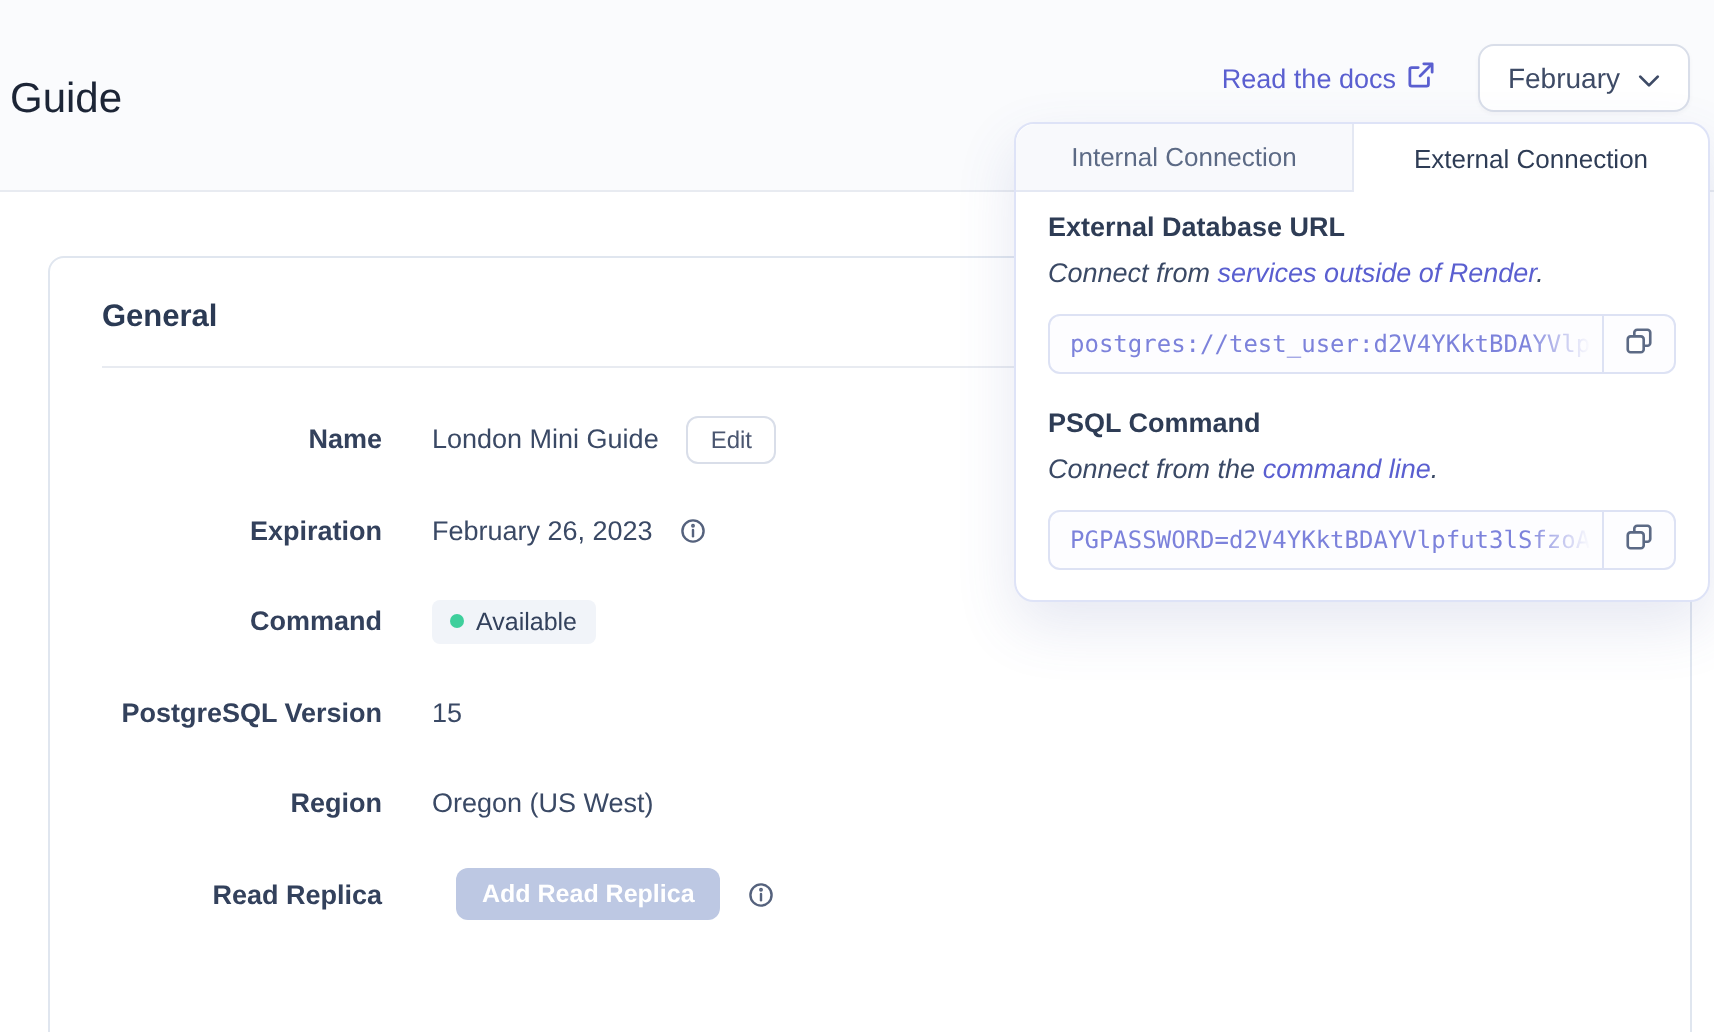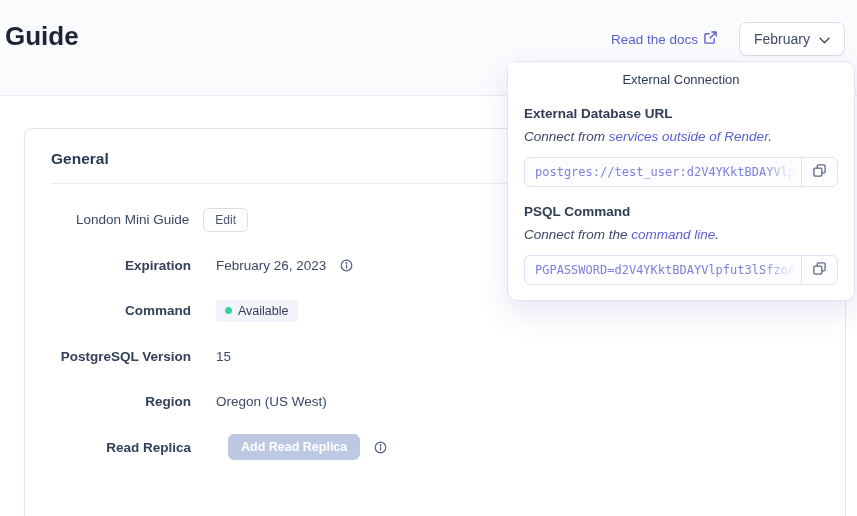--- a/index.html
+++ b/index.html
@@ -11,22 +11,22 @@
     color: #3a4965;
   }
 
   
   .topbar {
     position: absolute; top: 0; left: 0; right: 0; height: 96px;
     background: #fafbfd;
     border-bottom: 1px solid #e8ebf1;
   }
   .page-title {
-    position: absolute; left: 5px; top: 21px;
-    font-size: 26px; font-weight: 700; color: #1c2536;
+    position: absolute; left: 5px; top: 38px;
+    font-size: 21px; font-weight: 400; color: #1c2536;
   }
   .topbar-right {
     position: absolute; right: 12px; top: 22px;
     display: flex; align-items: center; gap: 22px;
   }
   .docs-link {
     display: inline-flex; align-items: center; gap: 6px;
     color: #5a5fd0; font-size: 13.5px; text-decoration: none; cursor: pointer;
   }
   .connect-btn {
@@ -148,20 +148,21 @@
     </button>
   </div>
 </div>
 
 <div class="card">
   <div class="card-title">General</div>
   <div class="card-divider"></div>
   <div class="rows">
 
     <div class="row">
+      <div class="row-label">Name</div>
       <div class="row-value">
         <span>London Mini Guide</span>
         <button class="edit-btn">Edit</button>
       </div>
     </div>
 
 
     <div class="row">
       <div class="row-label">Expiration</div>
       <div class="row-value">
@@ -212,20 +213,21 @@
           </svg>
         </span>
       </div>
     </div>
 
   </div>
 </div>
 
 <div class="panel">
   <div class="tabs">
+    <div class="tab tab-internal">Internal Connection</div>
     <div class="tab tab-external">External Connection</div>
   </div>
   <div class="panel-body">
 
     <div class="section-heading">External Database URL</div>
     <div class="section-desc">
       <span>Connect from </span><a class="inline-link">services outside of Render</a><span>.</span>
     </div>
     <div class="field-group">
       <div class="field-text">

